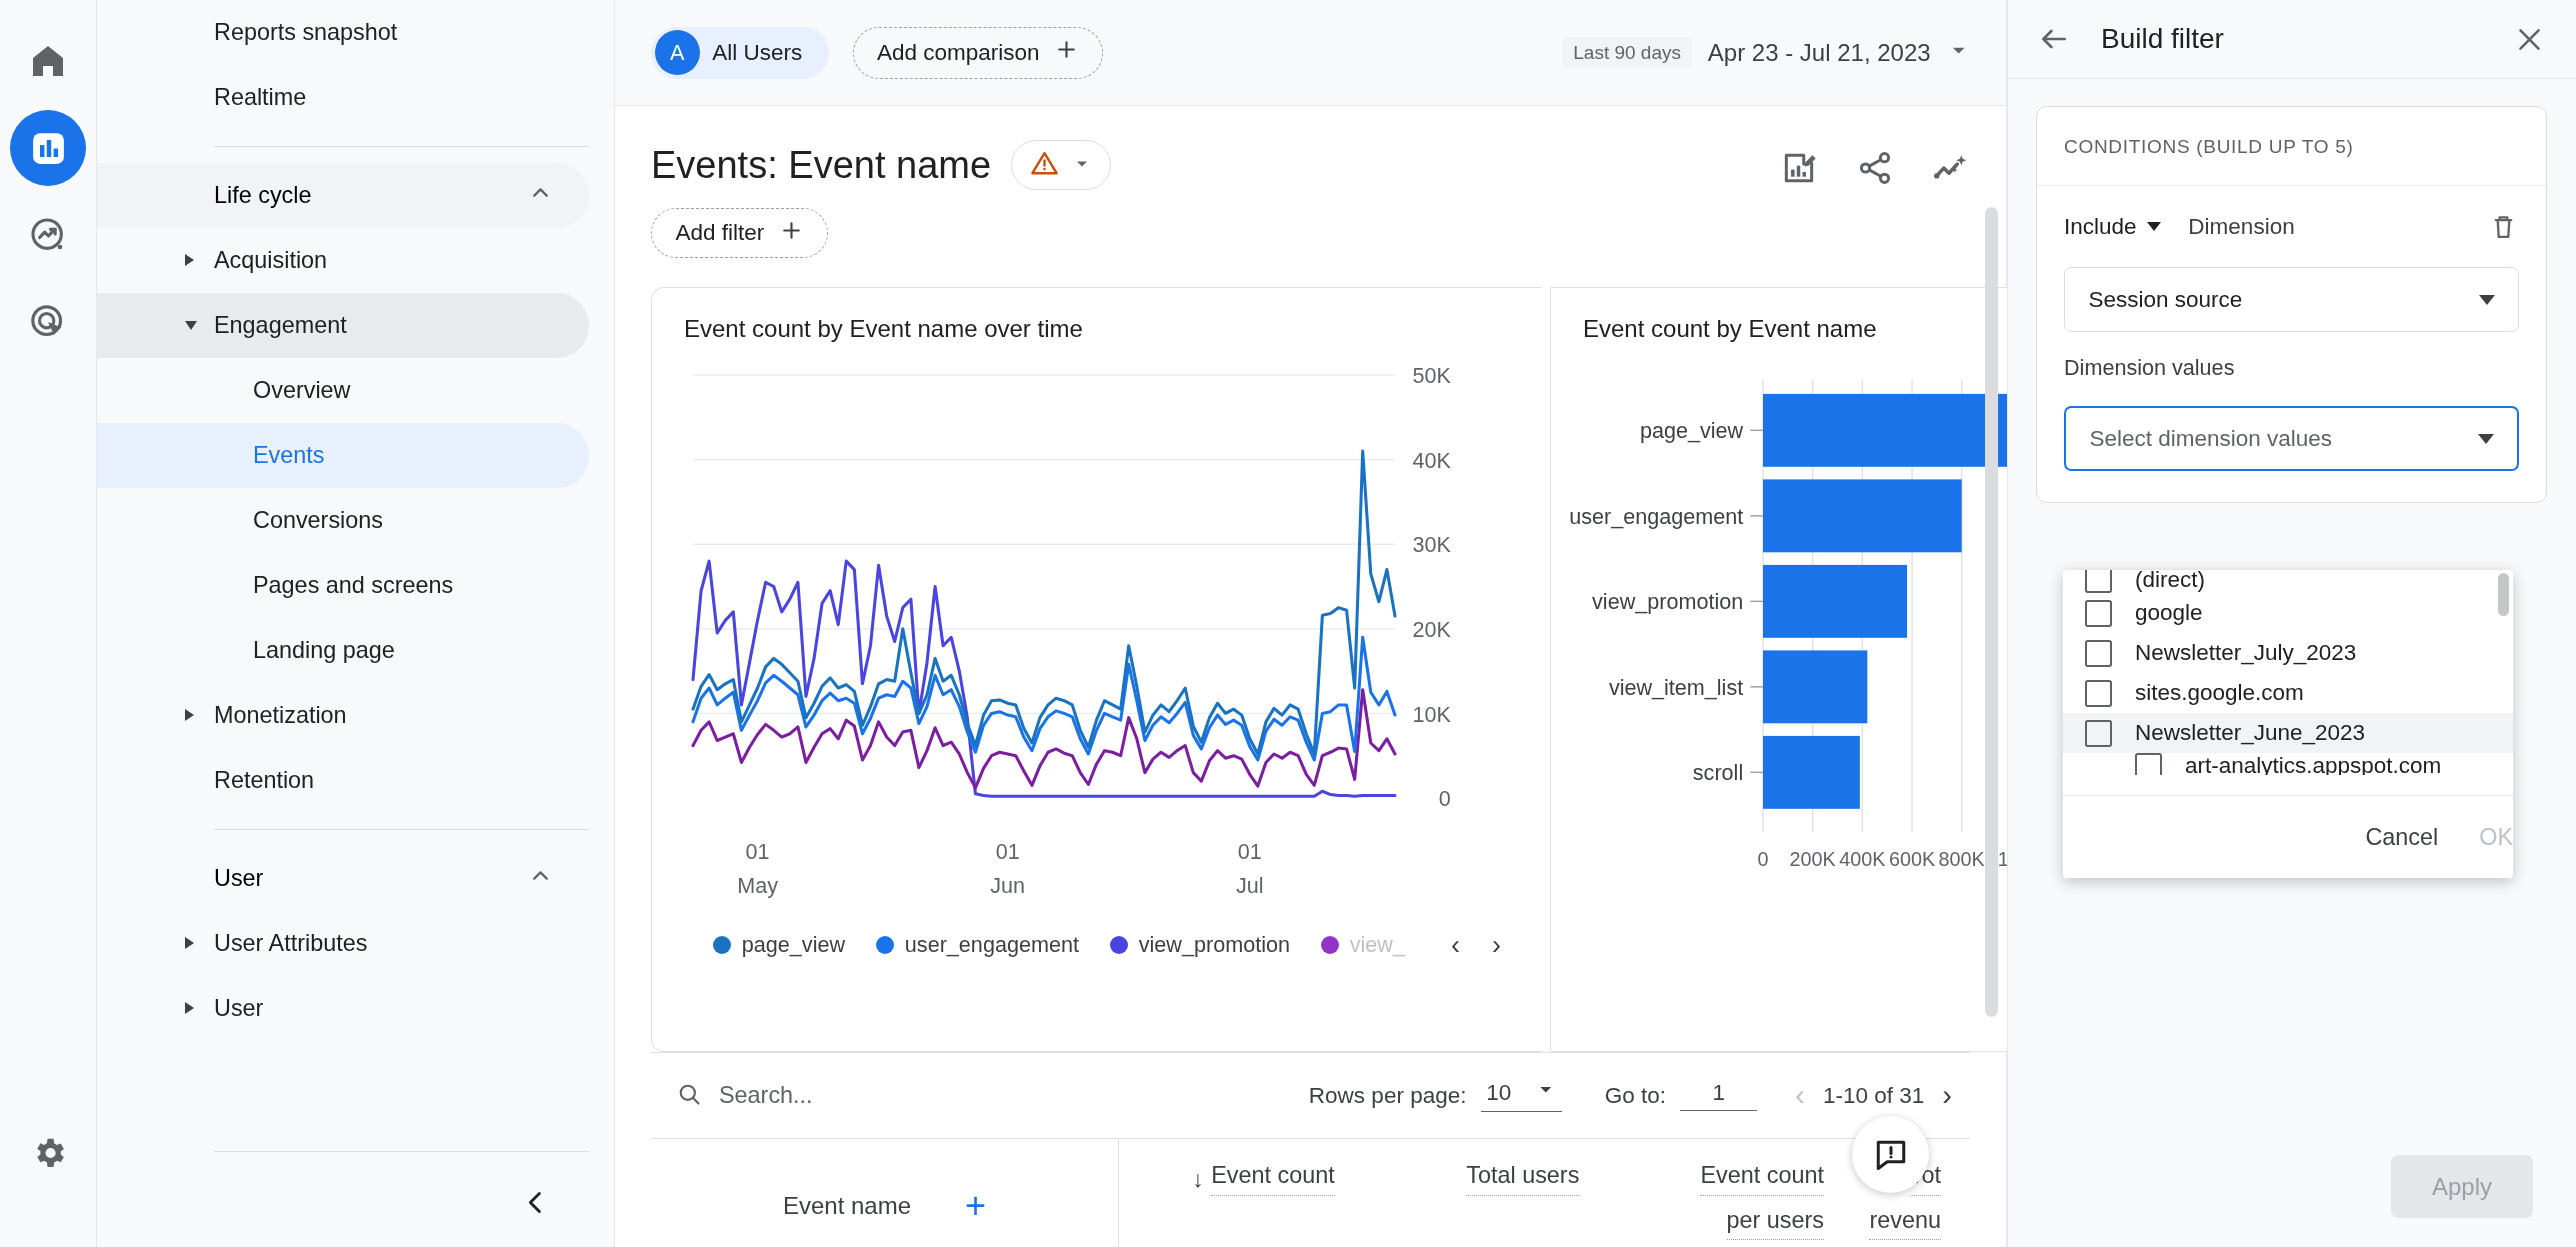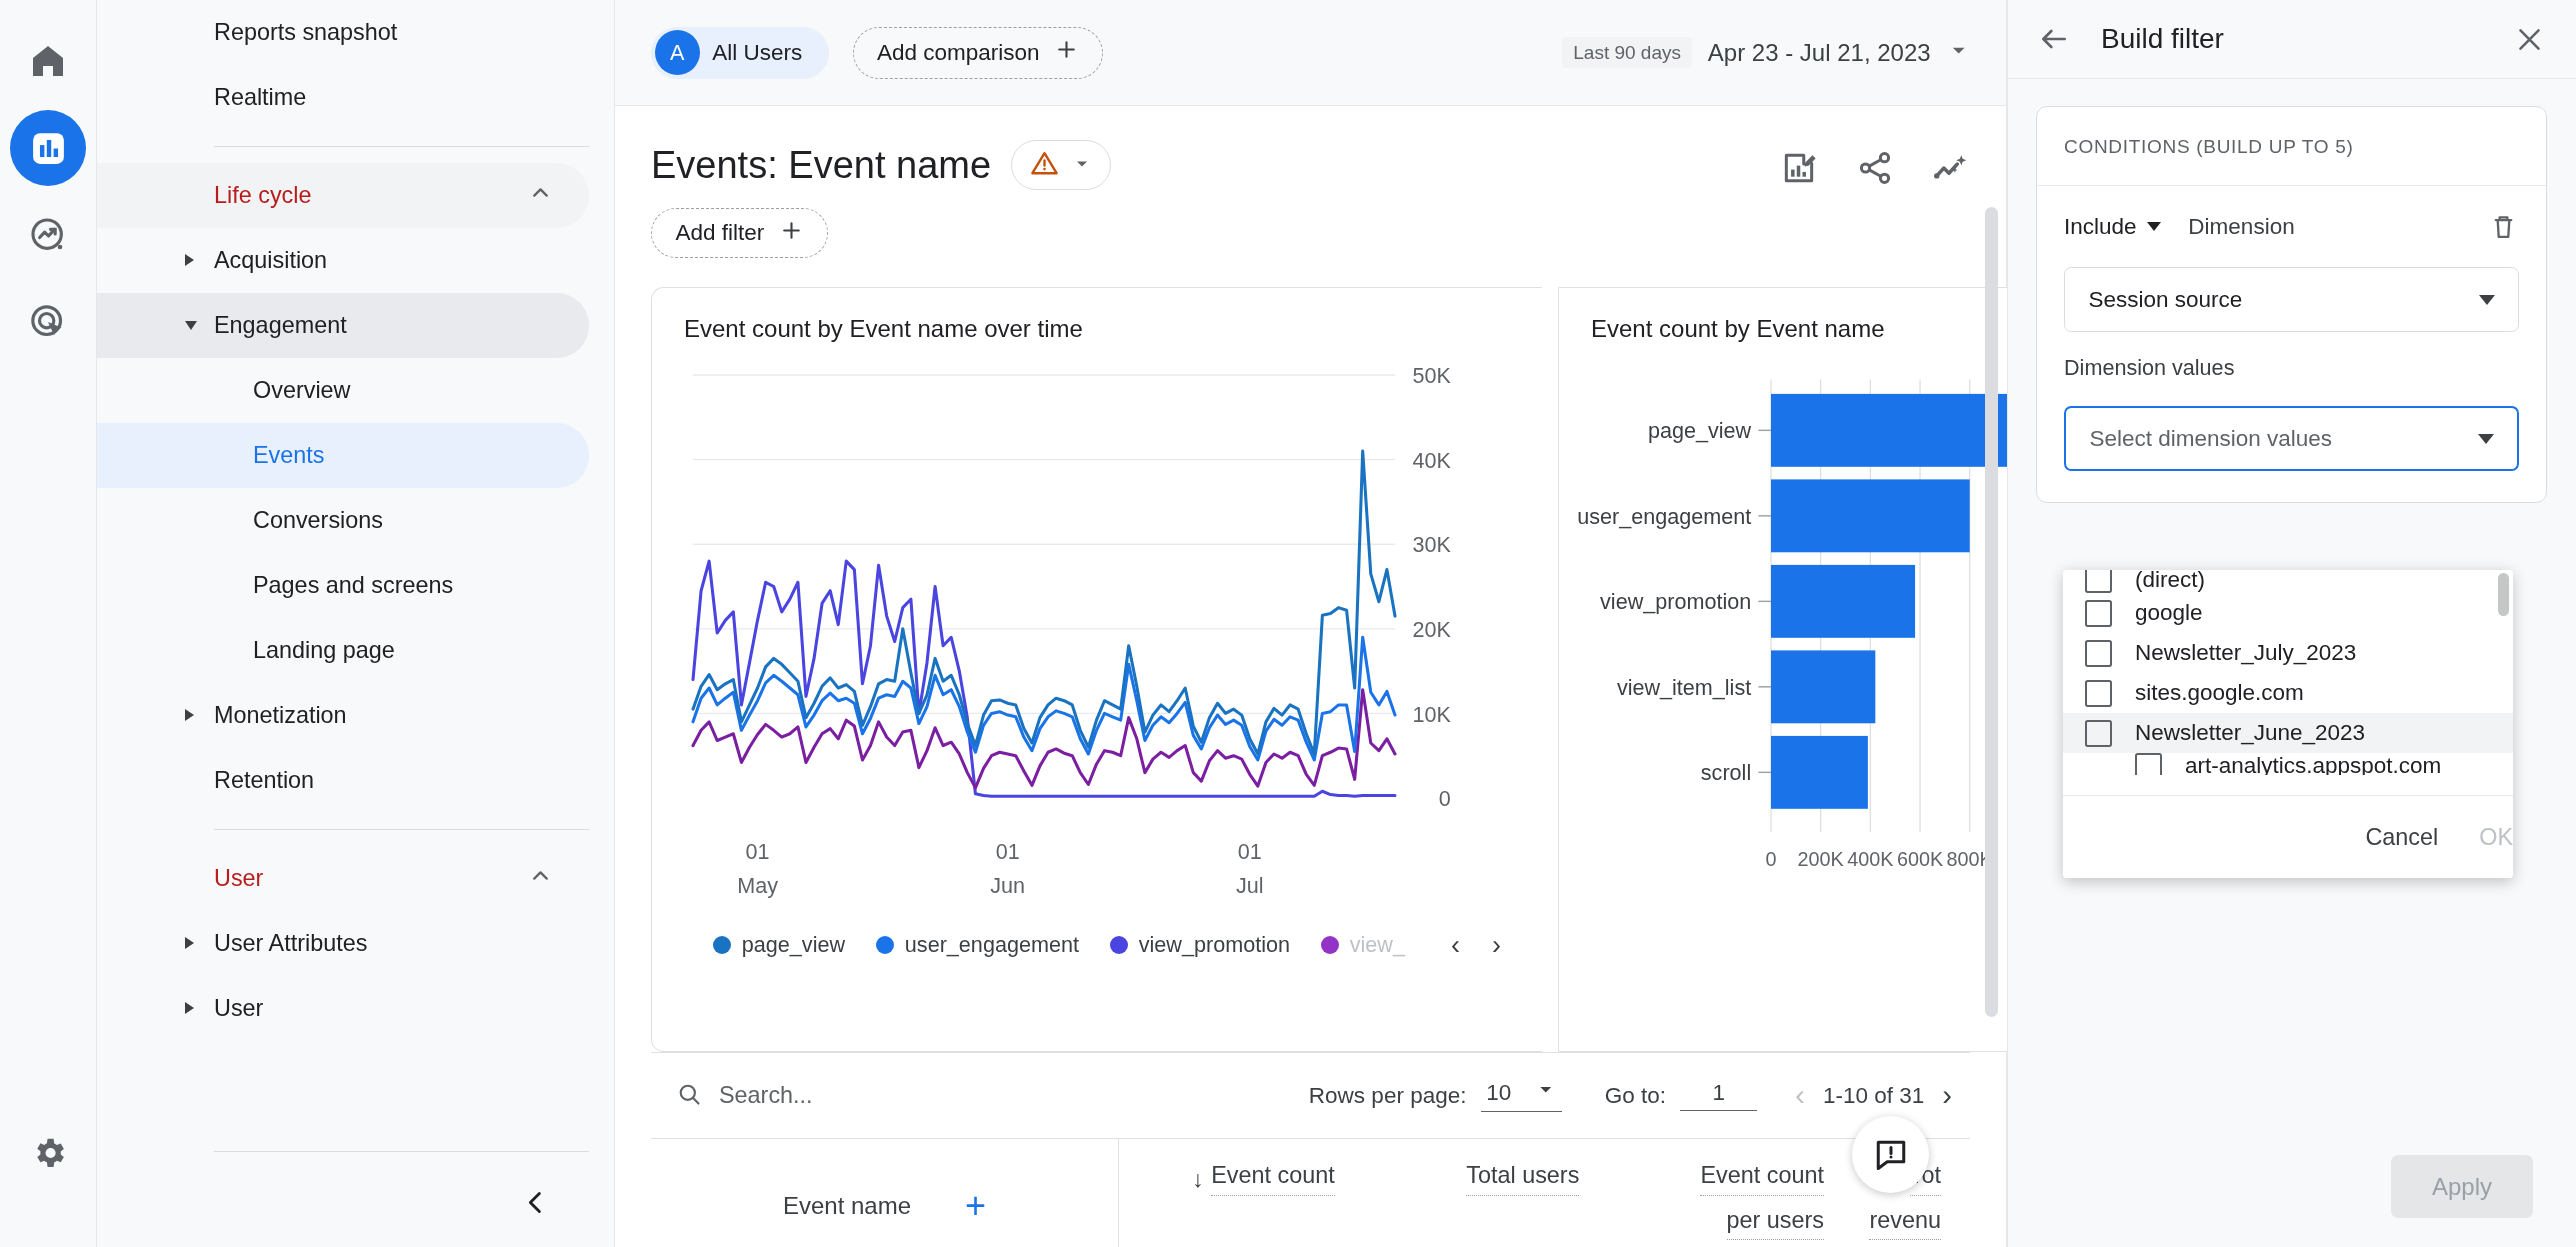--- a/index.html
+++ b/index.html
@@ -34,21 +34,21 @@
   .nav-item {
     height: 65px; display: flex; align-items: center;
     padding-left: 117px; font-size: 23.4px; color: #202124;
     border-radius: 0 32px 32px 0; margin-right: 25px; cursor: pointer;
     position: relative;
   }
   .nav-item.top-level { padding-left: 117px; }
   .nav-divider { height: 0.9px; background: #dadce0; margin: 16px 25px 16px 117px; }
   .nav-group-header {
     height: 65px; display: flex; align-items: center; justify-content: space-between;
-    padding-left: 117px; padding-right: 36px; font-size: 23.4px; color: #b91c1c;
+    padding-left: 117px; padding-right: 36px; font-size: 23.4px; color: #000000;
     border-radius: 0 32px 32px 0; margin-right: 25px; cursor: pointer;
     background: #f1f3f4;
   }
   .nav-expandable {
     height: 65px; display: flex; align-items: center;
     padding-left: 117px; font-size: 23.4px; color: #202124;
     border-radius: 0 32px 32px 0; margin-right: 25px; cursor: pointer;
     position: relative;
   }
   .nav-expandable.selected-parent { background: #e8eaed; }
@@ -118,21 +118,21 @@
     position: absolute; right: 36px; top: 43px; display: flex; gap: 38px; align-items: center;
   }
   .hdr-ico { cursor: pointer; display:flex; }
   .add-filter-row { margin-top: 18px; }
   .chip-add-filter {
     display: inline-flex; align-items: center; gap: 14.4px;
     border: 1.8px dashed #9aa0a6; border-radius: 27px; height: 50px; padding: 0 23.4px;
     font-size: 22.5px; color: #202124; cursor: pointer;
   }
 
-  .cards-wrap { margin: 29px 55px 0 36px; display: flex; gap: 16px; position: relative; }
+  .cards-wrap { margin: 29px 55px 0 36px; display: flex; gap: 8px; position: relative; }
   .card {
     background: #fff; border: 0.9px solid #e0e0e0; border-radius: 12.6px;
     padding: 27px 32px 0 32px; position: relative;
   }
   .card-line { width: 891px; flex: 0 0 891px; height: 765px; border-radius: 12.6px 0 0 12.6px; border-right: none; }
   .card-bar { flex: 1 1 auto; height: 765px; border-radius: 0 12.6px 12.6px 0; }
   .card-title { font-size: 24px; color: #202124; margin-bottom: 5.4px; }
 
   .chart-area { position: relative; width: 100%; height: 576px; }
   .legend-row {

